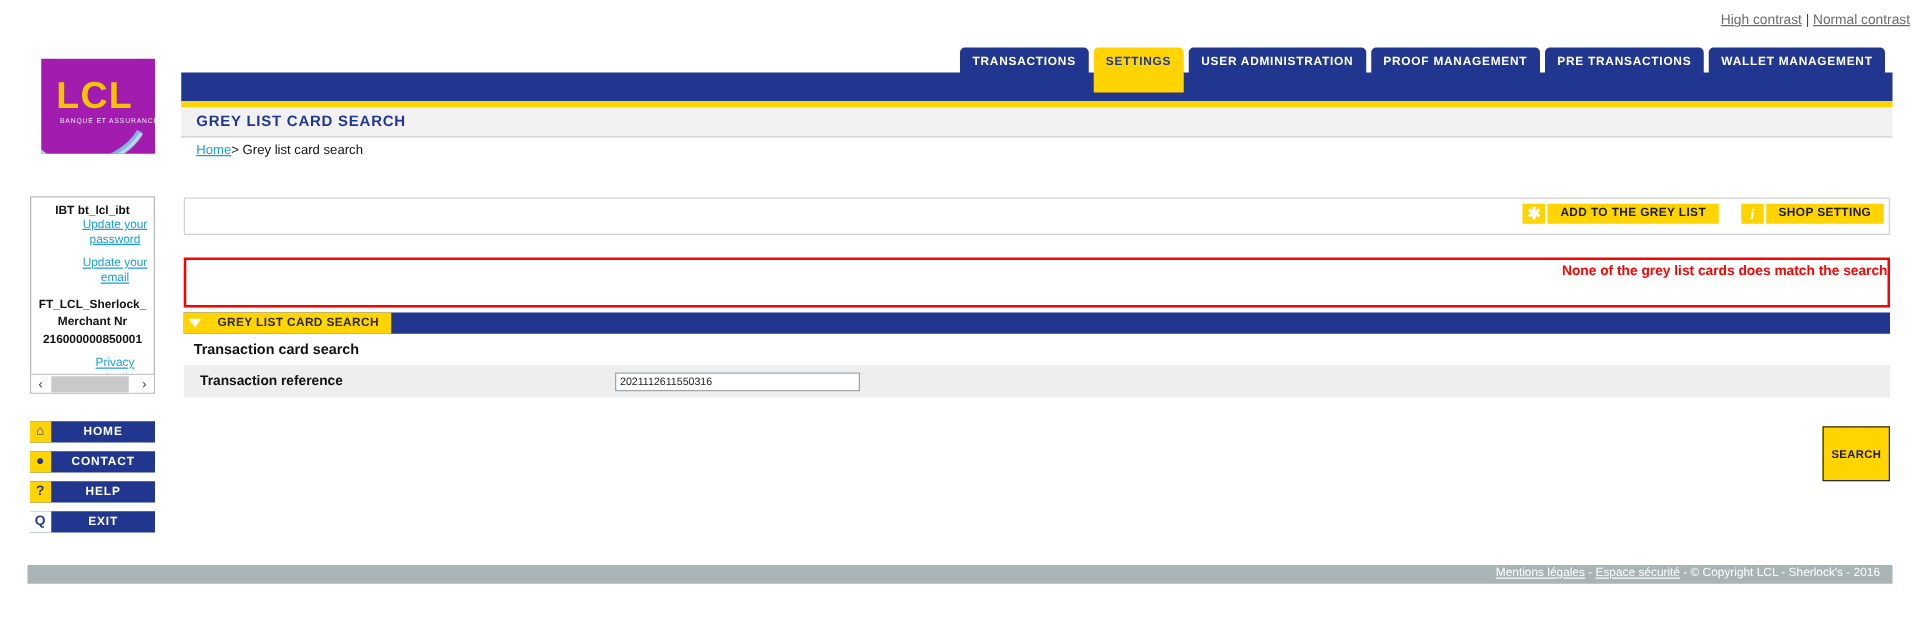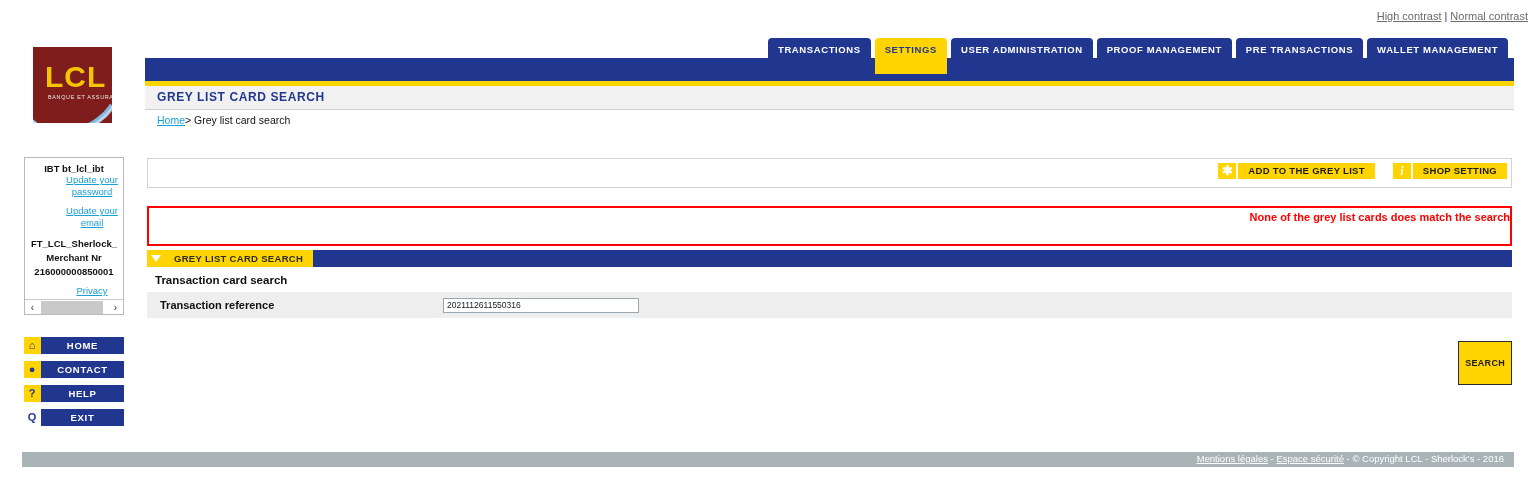--- a/index.html
+++ b/index.html
@@ -15,22 +15,22 @@
   
   .contrast-bar {
     position:absolute; right:8px; top:10px;
     font-size:11px; color:#6b6b6b; white-space:nowrap;
   }
   .contrast-bar a { color:#6b6b6b; text-decoration:underline; }
   .contrast-sep { color:#2b3b87; margin:0 3px; }
 
   
   .logo-wrap {
-    position:absolute; left:33px; top:47px; width:79px; height:76px;
-    background:#7f1d1d; overflow:hidden;
+    position:absolute; left:33px; top:47px; width:91px; height:76px;
+    background:#a21caf; overflow:hidden;
   }
   .logo-swoosh {
     position:absolute; left:-16px; top:4px; width:104px; height:82px;
     border:5px solid #7fb6dd; border-radius:50%;
     border-right-color:transparent; border-top-color:transparent;
     transform: rotate(-18deg);
   }
   .logo-swoosh2 {
     position:absolute; left:-12px; top:8px; width:100px; height:78px;
     border:3px solid #cfe3f2; border-radius:50%;
@@ -164,21 +164,21 @@
   
   .form-sub {
     position:absolute; left:155px; top:274px;
     font-size:11.5px; font-weight:bold; color:#111;
   }
   .form-row {
     position:absolute; left:147px; top:292px; width:1365px; height:26px;
     background:#eeeeee; display:flex; align-items:center;
   }
   .form-label {
-    width:296px; padding-left:13px;
+    width:345px; padding-left:13px;
     font-size:11px; font-weight:bold; color:#111;
   }
   .form-input {
     width:196px; height:15px; border:1px solid #9aa7b0; background:#fff;
     font-size:8.5px; font-family:"Liberation Sans", sans-serif;
     padding:0 3px; color:#222;
   }
   .search-btn {
     position:absolute; right:24px; top:341px;
     background:#ffd400; border:1px solid #2b2b2b;

